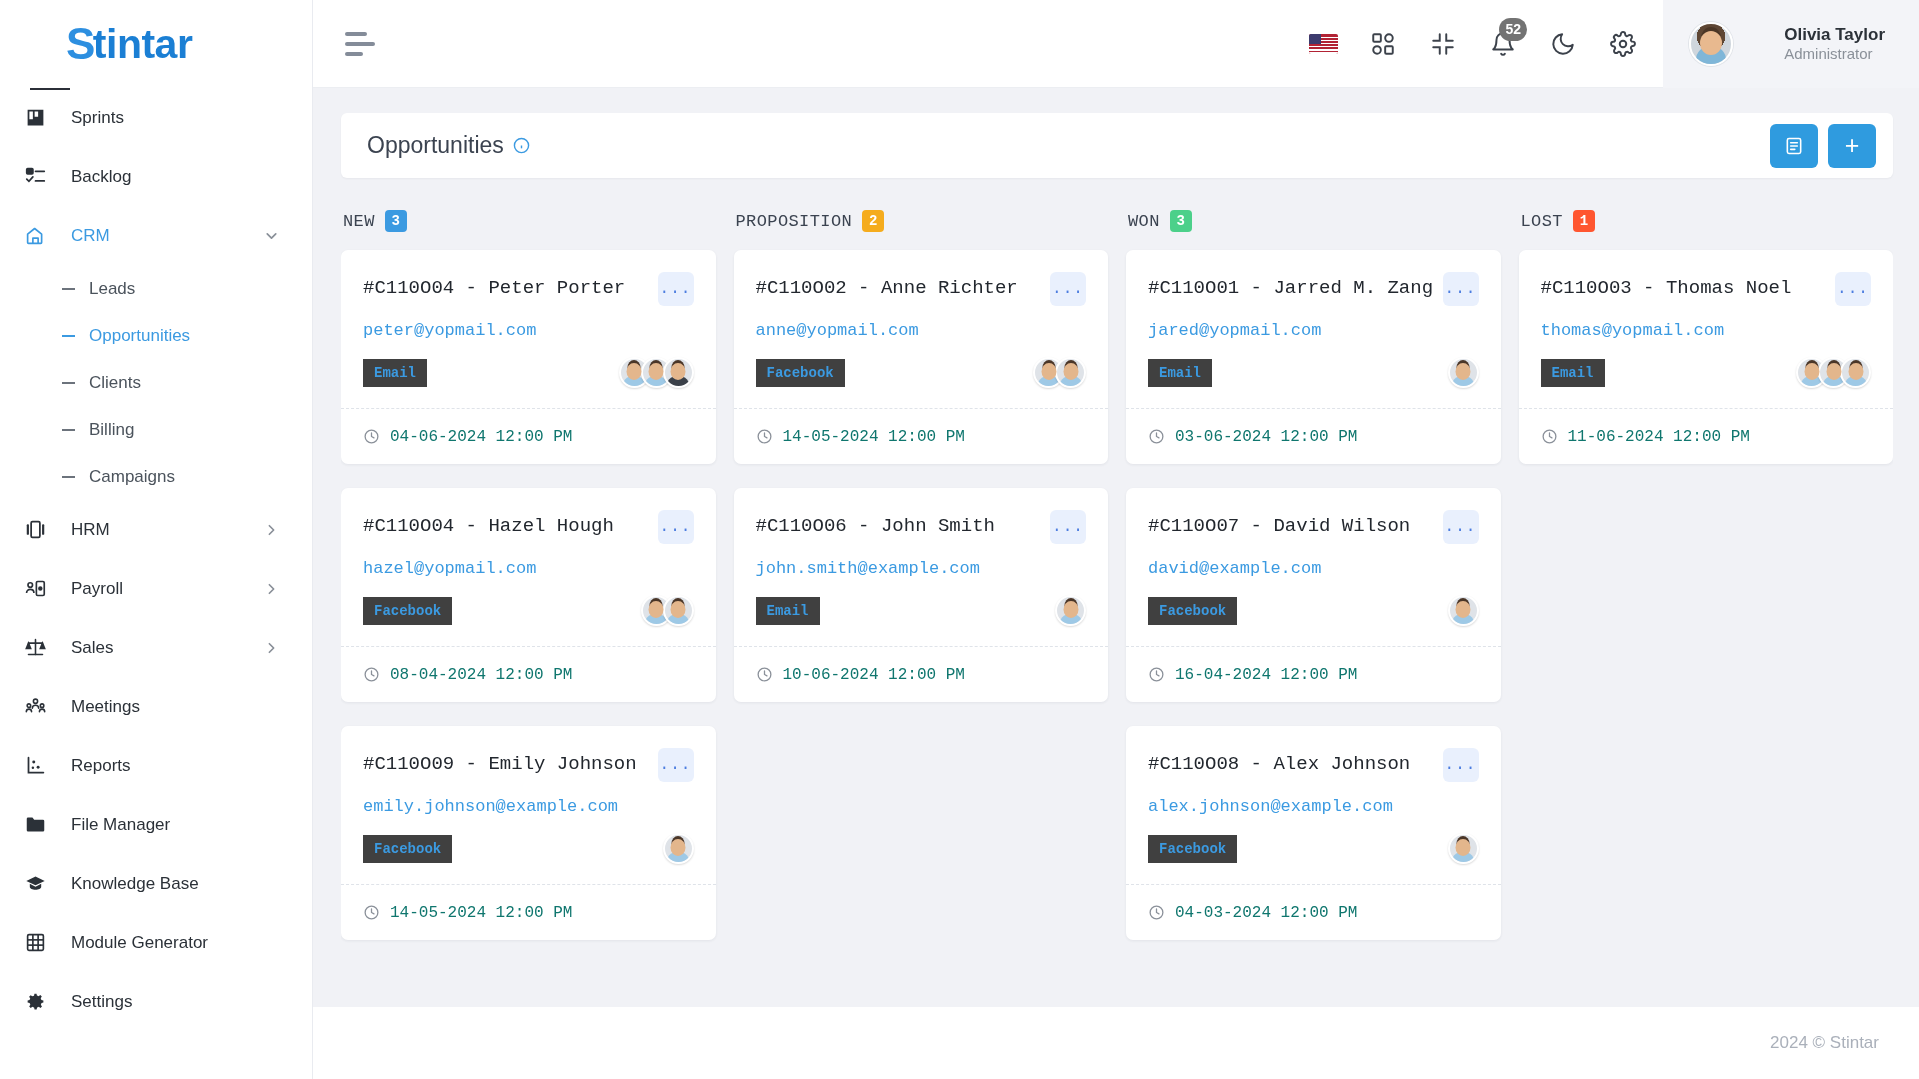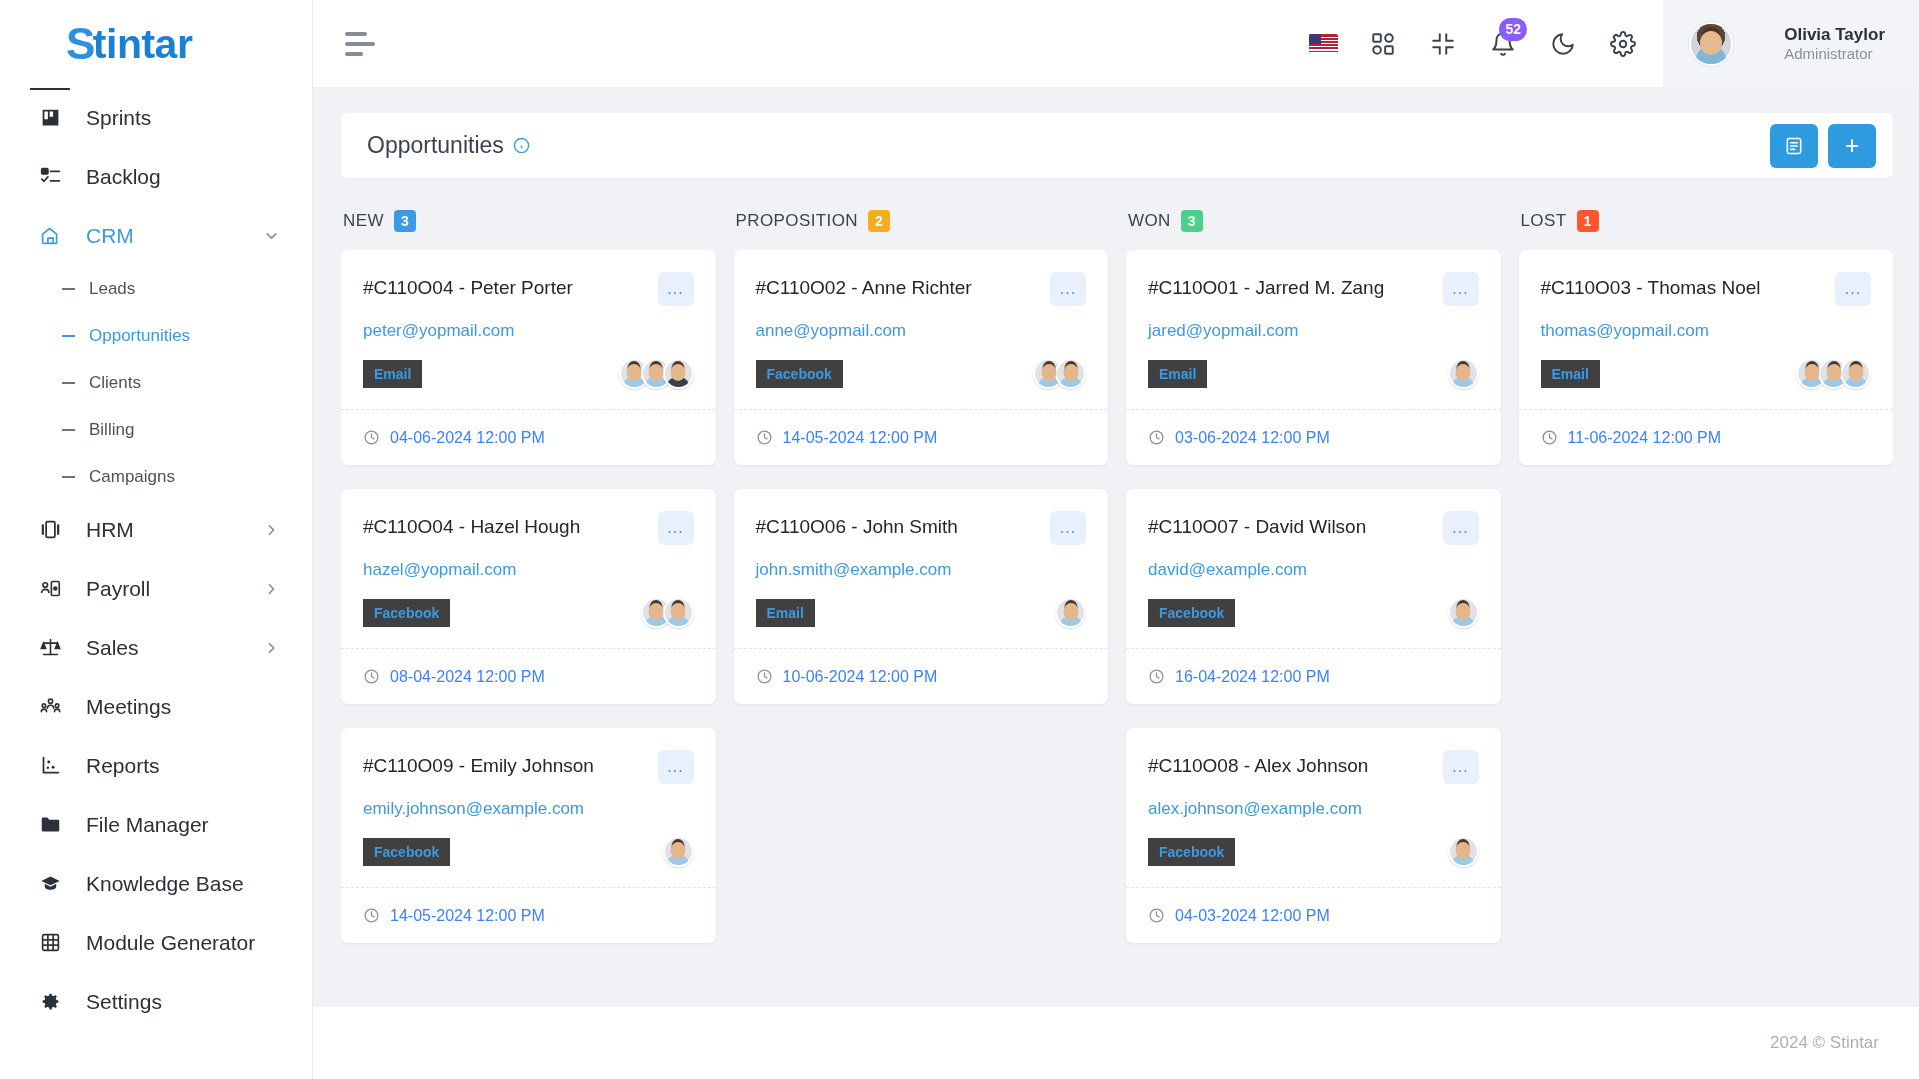--- a/index.html
+++ b/index.html
@@ -43,23 +43,23 @@
     overflow: hidden;
     position: relative;
   }
   .nav-cut {
     position:absolute; top: 0; left: 30px; width: 40px; height: 2px;
     background: #2b2f38;
   }
   .nav-item {
     display: flex; align-items: center;
     height: 59px;
-    padding-left: 40px;
+    padding-left: 25px;
     color: #2b3138;
-    font-size: 21px;
+    font-size: 17px;
     cursor: pointer;
     position: relative;
   }
   .nav-item .ico {
     width: 30px; height: 24px; margin-right: 16px;
     display: flex; align-items: center; justify-content: flex-start;
     flex: 0 0 30px;
     color: #2b3138;
   }
   .nav-item.active { color: #3b9ae1; }
@@ -123,21 +123,21 @@
   }
   .flag .stripe { position: absolute; left:0; width: 100%; height: 1.54px; background:#fff; }
   .flag .canton {
     position: absolute; left: 0; top: 0; width: 12.5px; height: 10.8px;
     background: #3c3b6e;
   }
   .badge-count {
     position: absolute;
     top: 4px; right: 6px;
     min-width: 28px; height: 23px;
-    background: #8b5cf6; color: #fff;
+    background: #737373; color: #fff;
     border-radius: 12px;
     font-size: 14px; font-weight: 600;
     display: flex; align-items: center; justify-content: center;
     padding: 0 6px;
   }
   .profile {
     display: flex; align-items: center;
     height: 88px;
     padding: 0 34px 0 26px;
     background: #f3f4f8;
@@ -195,20 +195,21 @@
     margin-left: 10px;
   }
   .head-btn .plus { font-size: 25px; line-height: 1; font-weight: 300; }
 
   
   .board {
     display: flex; gap: 18px;
     padding-top: 30px;
     flex: 1 1 auto;
     overflow: hidden;
+    font-family: Liberation Mono, monospace;
   }
   .column { flex: 1 1 0; min-width: 0; display: flex; flex-direction: column; }
   .col-head {
     display: flex; align-items: center; gap: 10px;
     padding: 0 6px 0 2px; margin-bottom: 16px;
     height: 26px;
   }
   .col-title {
     font-size: 17px; letter-spacing: 0.4px;
     color: #3b4350; font-weight: 500;
@@ -281,21 +282,21 @@
     background:#9ec9e6;
   }
   .av.dark::after { background:#3a4048; }
   .card-foot {
     border-top: 1px dashed #dfe3e9;
     height: 56px; display: flex; align-items: center;
     margin: 0 -22px; padding: 0 22px;
     gap: 10px;
   }
   .clock-ico { color: #8a9099; display: flex; align-items: center; }
-  .card-date { font-size: 16px; color: #3b82f6; }
+  .card-date { font-size: 16px; color: #0f766e; }
 
   
   .footer {
     height: 72px; background: #fff;
     display: flex; align-items: center; justify-content: flex-end;
     padding-right: 40px;
     flex: 0 0 72px;
     color: #aab0ba; font-size: 17px;
     margin-top: 14px;
   }

